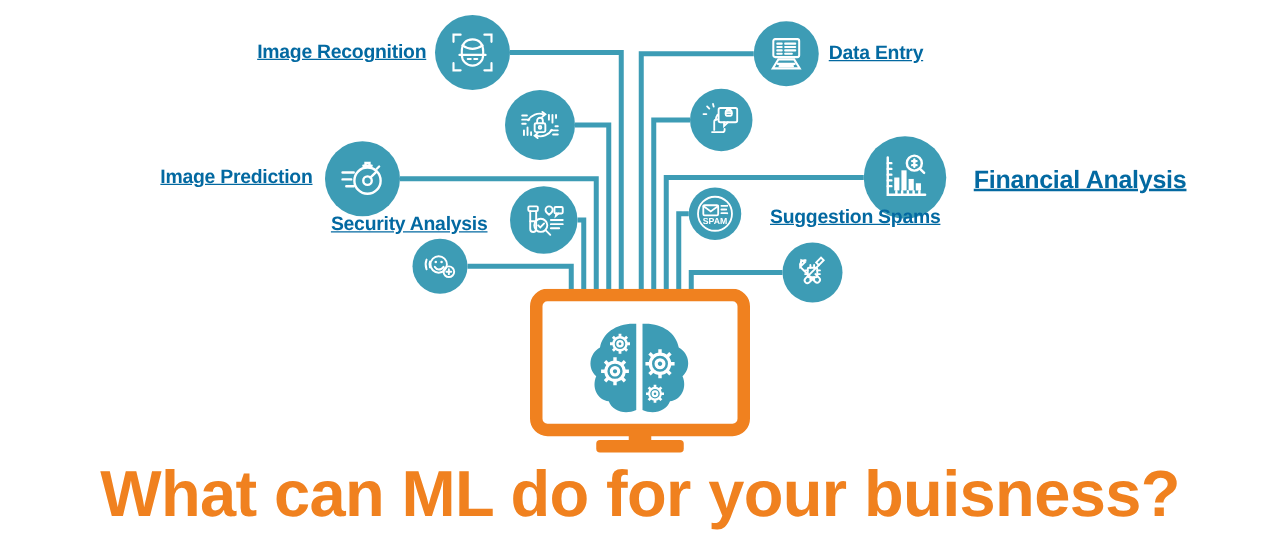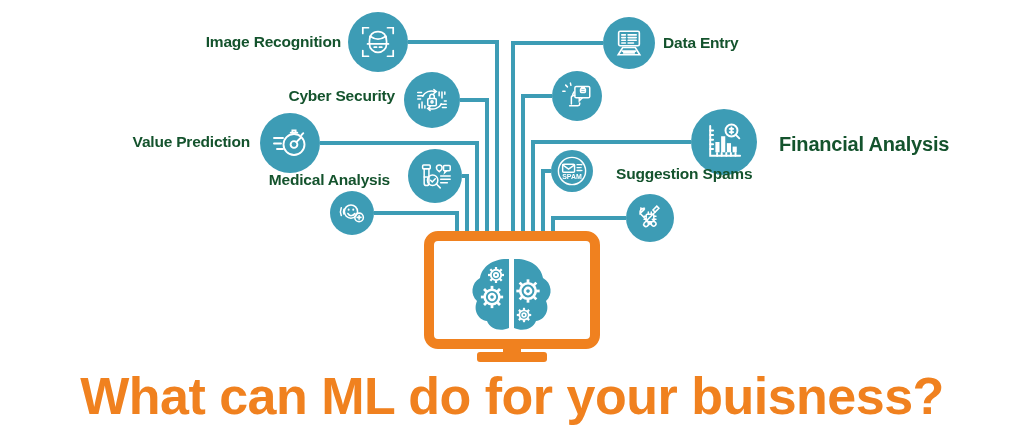--- a/index.html
+++ b/index.html
@@ -14,25 +14,26 @@
   .circle{
     position:absolute;border-radius:50%;
     background:#3d9cb5;
     display:flex;align-items:center;justify-content:center;
     box-sizing:border-box;
   }
   .circle svg{display:block;}
 
   .label{
     position:absolute;
-    color:#14532d;
+    color:#0369a1;
     font-weight:bold;
     white-space:nowrap;
     letter-spacing:-0.2px;
     line-height:1;
+    text-decoration:underline;
   }
   .label.right{text-align:right;}
   .label.left{text-align:right;}
 
   #monitor{position:absolute;left:424px;top:231px;width:176px;height:134px;}
   #title{
     position:absolute;left:0;top:366px;width:1024px;
     text-align:center;
     color:#f0811f;
     font-size:52px;
@@ -182,54 +183,53 @@
         <rect x="15.5" y="18.5" width="9" height="7.5" rx="1.3"></rect>
         <path d="M17.6 18.5v-2.2a2.4 2.4 0 0 1 4.8 0v2.2"></path>
         <circle cx="20" cy="22" r="1.1"></circle>
         <path d="M5 12h4M5 15.5h6M5 19h3"></path>
         <path d="M31 28h4M29 24.5h6M33 21h2"></path>
         <path d="M6.5 24.5v4M9.5 22v6.5M12.5 26v2.5"></path>
         <path d="M27.5 15.5v-4M30.5 18v-6.5M33.5 14v-2.5"></path>
       </svg>
     </span>
   </div>
-  <div class="label right" style="left:250px;top:88px;width:145px;font-size:15.5px;">Cyber Security</div>
 
   <div class="circle" style="left:260px;top:113px;width:60px;height:60px;">
     <span>
       <svg width="40" height="40" viewBox="0 0 40 40" fill="none" stroke="#ffffff" stroke-width="1.9" stroke-linecap="round">
         <circle cx="24" cy="21.5" r="10.5"></circle>
         <circle cx="24" cy="21.5" r="3.4"></circle>
         <path d="M26.3 19.1L31 14.5"></path>
         <path d="M20.7 9.6h6.6"></path>
         <path d="M22.4 9.6V7.4h3.2v2.2"></path>
         <path d="M31.5 12l1.8-1.8"></path>
         <path d="M4 15h9M4 20.5h7M7 26h6"></path>
       </svg>
     </span>
   </div>
-  <div class="label right" style="left:105px;top:134px;width:145px;font-size:15.5px;">Value Prediction</div>
+  <div class="label right" style="left:105px;top:134px;width:145px;font-size:15.5px;">Image Prediction</div>
 
   <div class="circle" style="left:408px;top:149px;width:54px;height:54px;">
     <span>
       <svg width="38" height="38" viewBox="0 0 40 40" fill="none" stroke="#ffffff" stroke-width="1.6" stroke-linecap="round">
         <rect x="7" y="8.5" width="8" height="4" rx="1"></rect>
         <path d="M8.6 12.5v15a2.6 2.6 0 0 0 2.6 2.6h-0.2a2.6 2.6 0 0 0 2.6-2.6v-15"></path>
         <path d="M8.6 21h4.8"></path>
         <path d="M24.5 8.5a3 3 0 0 1 3 3c0 1.8-3 4-3 4s-3-2.2-3-4a3 3 0 0 1 3-3z"></path>
         <rect x="29" y="9" width="7" height="5.5" rx="1"></rect>
         <path d="M30.6 14.5l-0.4 2 2.2-2"></path>
         <path d="M26 20h10M26 23.5h10M26 27h7"></path>
         <circle cx="17.5" cy="24.5" r="5.5"></circle>
         <path d="M21.5 28.5l4 4"></path>
         <path d="M15.3 24.5l1.8 1.8 3.2-3.4"></path>
       </svg>
     </span>
   </div>
-  <div class="label right" style="left:245px;top:172px;width:145px;font-size:15.5px;">Medical Analysis</div>
+  <div class="label right" style="left:245px;top:172px;width:145px;font-size:15.5px;">Security Analysis</div>
 
   <div class="circle" style="left:330px;top:191px;width:44px;height:44px;">
     <span>
       <svg width="31" height="31" viewBox="0 0 40 40" fill="none" stroke="#ffffff" stroke-width="2" stroke-linecap="round">
         <circle cx="18" cy="17.5" r="8.5"></circle>
         <circle cx="15" cy="15" r="1.3" fill="#ffffff" stroke="none"></circle>
         <circle cx="21" cy="15" r="1.3" fill="#ffffff" stroke="none"></circle>
         <path d="M14 20c1.3 2 2.6 2.8 4 2.8S21.7 22 23 20"></path>
         <path d="M5.5 12.5a13 13 0 0 0 0 10"></path>
         <path d="M9 14.5a8.5 8.5 0 0 0 0 6"></path>

